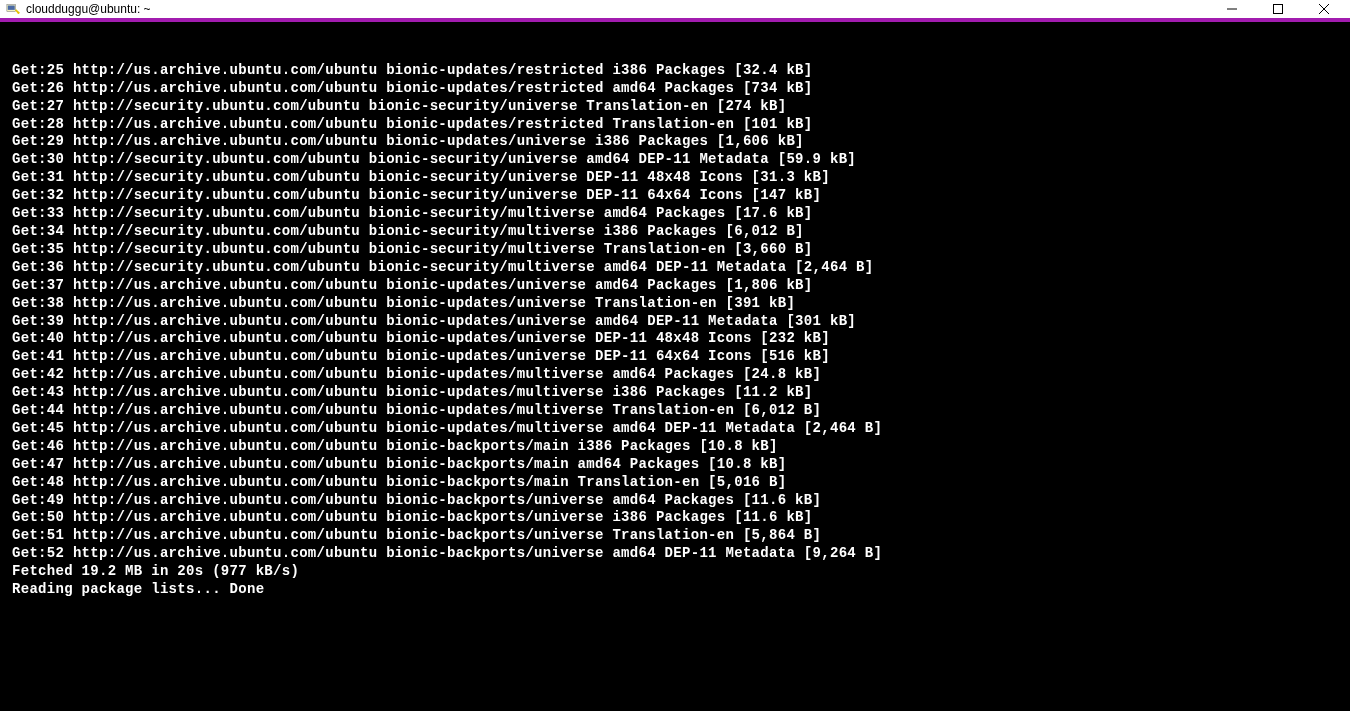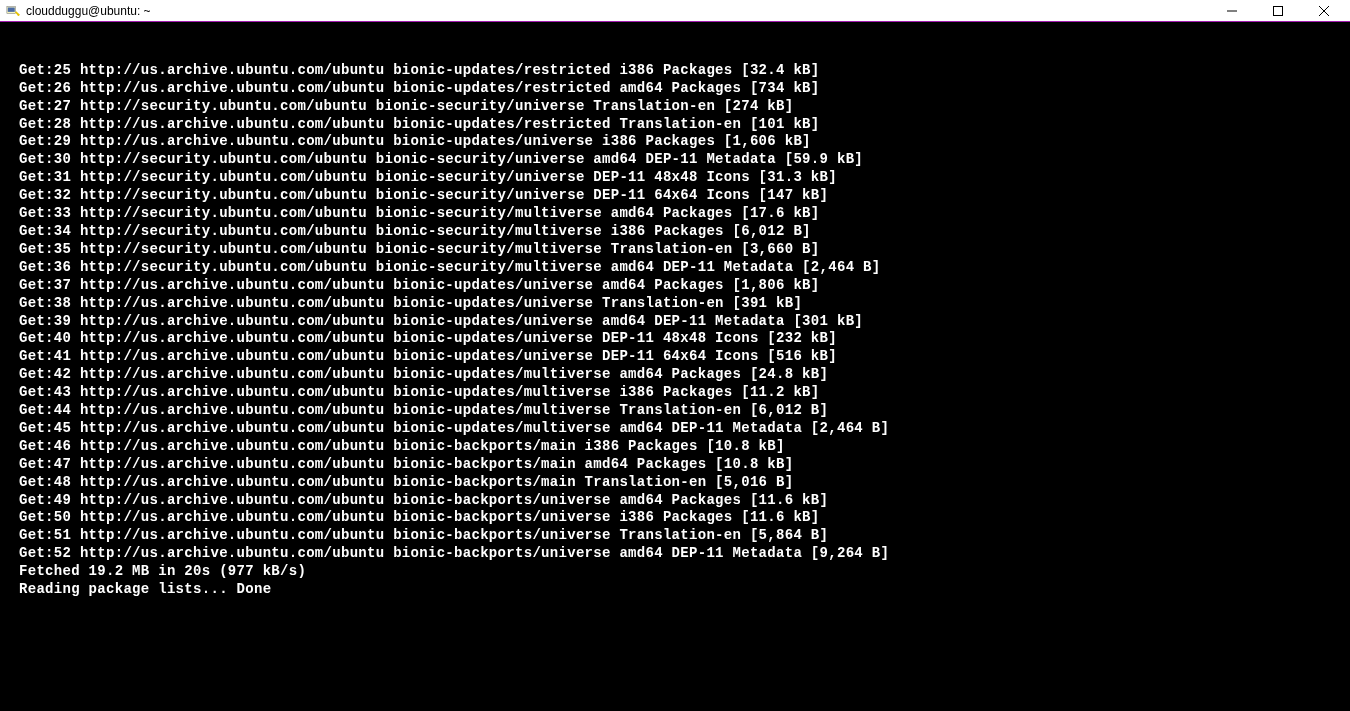--- a/index.html
+++ b/index.html
@@ -16,21 +16,21 @@
       overflow: hidden;
       display: flex;
       flex-direction: column;
     }
     .titlebar {
       height: 22px;
       background: #ffffff;
       display: flex;
       align-items: center;
       padding: 0 6px;
-      border-bottom: 1px solid #a21caf;
+      border-bottom: 4px solid #a21caf;
       font-family: "Segoe UI", Tahoma, sans-serif;
       font-size: 12px;
     }
     .titlebar-icon {
       width: 14px;
       height: 14px;
       margin-right: 6px;
       display: flex;
       align-items: center;
       justify-content: center;
@@ -55,21 +55,21 @@
       display: flex;
       align-items: center;
       justify-content: center;
       color: #000;
       font-size: 10px;
     }
     .terminal {
       flex: 1;
       background: #000000;
       color: #ffffff;
-      padding: 4px 2px 2px 19px;
+      padding: 4px 2px 2px 12px;
       line-height: 1.28;
       letter-spacing: 0.3px;
       font-weight: 600;
       overflow: hidden;
       white-space: pre;
     }
     .term-line {
       display: block;
     }
     .prompt-line {

